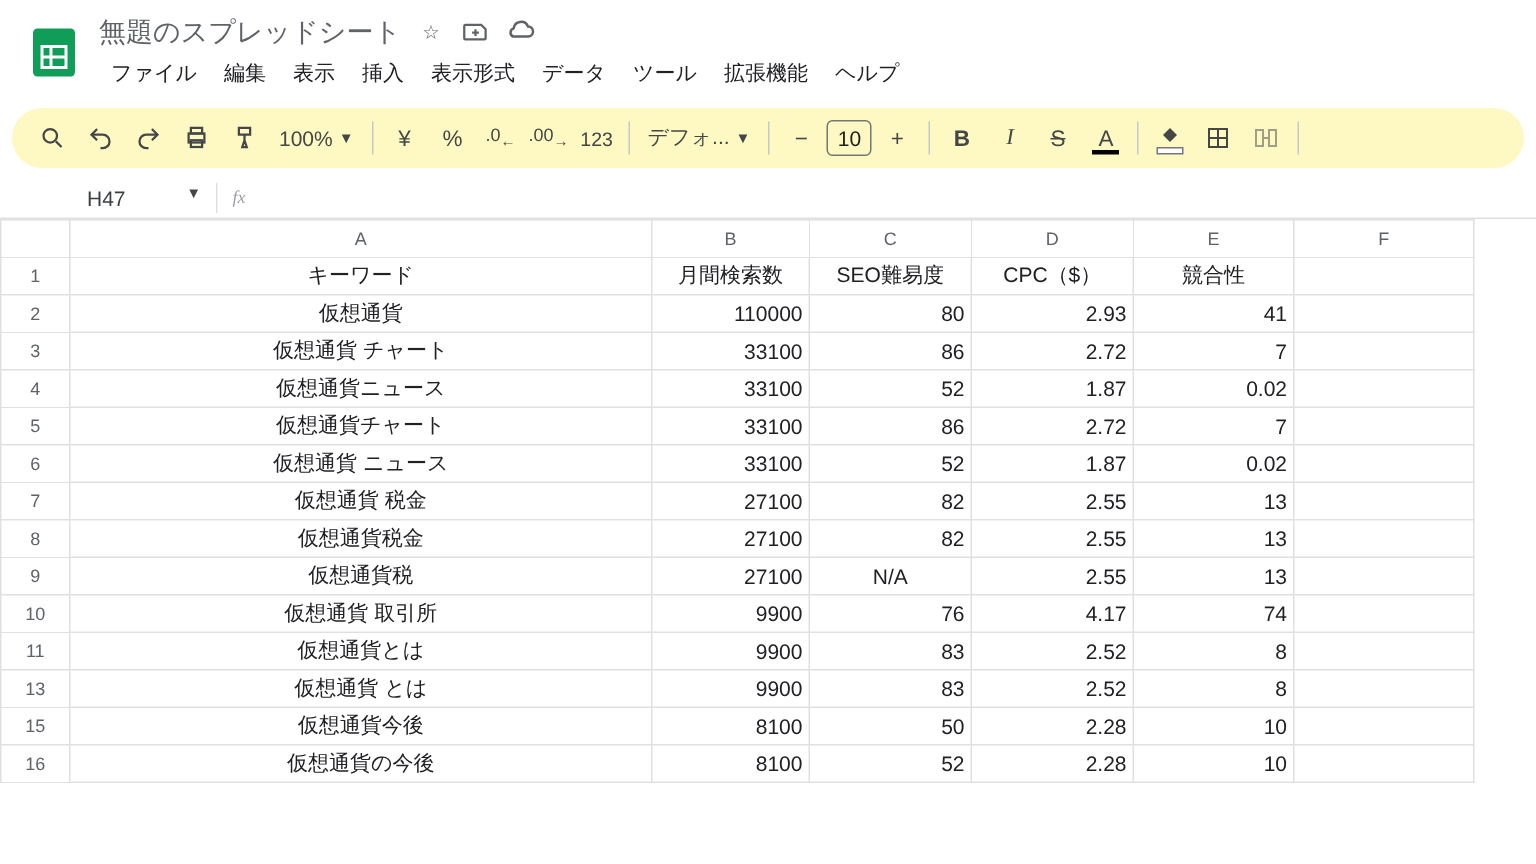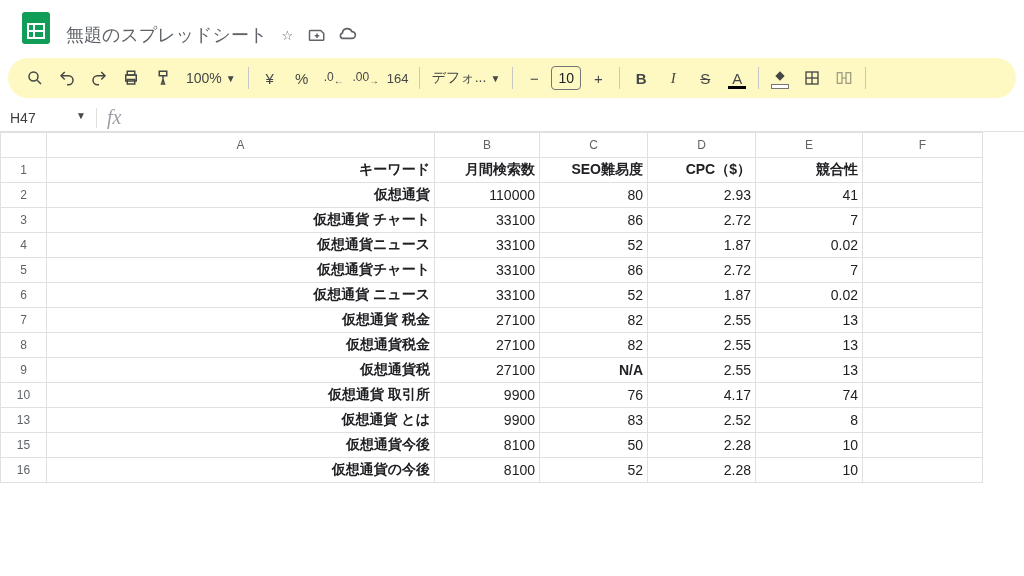--- a/index.html
+++ b/index.html
@@ -1,47 +1,47 @@
 <!DOCTYPE html>
 <html><head>
 <meta charset="utf-8">
 <style>
   * { box-sizing: border-box; margin: 0; padding: 0; }
   body { font-family: Arial, "Helvetica Neue", sans-serif; font-size: 13px; color: #202124; background: #fff; width: 1024px; height: 576px; overflow: hidden; }
-  .header { padding: 8px 16px 0 16px; display: flex; align-items: flex-end; }
+  .header { padding: 8px 16px 0 16px; display: flex; align-items: center; }
   .logo { width: 40px; height: 40px; margin-right: 10px; display: flex; align-items: center; justify-content: center; }
   .logo svg { width: 36px; height: 36px; }
   .title-area { flex: 1; }
   .title-row { display: flex; align-items: center; gap: 10px; height: 26px; }
   .doc-title { font-size: 18px; color: #5f6368; }
   .title-icon { color: #5f6368; width: 20px; height: 20px; display: flex; align-items: center; justify-content: center; }
   .menu-row { display: flex; gap: 2px; margin-top: 2px; }
   .menu-item { padding: 4px 8px; font-size: 14px; color: #202124; cursor: pointer; border-radius: 4px; }
   .toolbar { margin: 10px 8px 0 8px; background: #fef9c3; border-radius: 24px; height: 40px; display: flex; align-items: center; padding: 0 12px; gap: 2px; }
   .tb-btn { width: 30px; height: 30px; display: flex; align-items: center; justify-content: center; color: #444746; cursor: pointer; border-radius: 4px; font-size: 15px; }
   .tb-sep { width: 1px; height: 22px; background: #c7c7c7; margin: 0 4px; }
   .tb-text { padding: 0 6px; color: #444746; font-size: 14px; display: flex; align-items: center; gap: 4px; cursor: pointer; }
   .font-size-box { display: inline-flex; align-items: center; justify-content: center; min-width: 30px; height: 24px; border: 1px solid #747775; border-radius: 4px; font-size: 14px; padding: 0 4px; }
   .chev { font-size: 10px; color: #444746; }
   .text-color { position: relative; }
   .text-color::after { content: ""; position: absolute; bottom: 4px; left: 6px; right: 6px; height: 3px; background: #000; }
   .fill-color { position: relative; }
   .fill-color::after { content: ""; position: absolute; bottom: 4px; left: 6px; right: 6px; height: 3px; background: #fff; border: 1px solid #747775; }
   .namebox-row { display: flex; align-items: center; height: 28px; border-bottom: 1px solid #e0e0e0; margin-top: 6px; }
-  .namebox { width: 96px; padding: 0 10px; font-size: 14px; color: #3c4043; display: flex; align-items: flex-start; justify-content: space-between; }
+  .namebox { width: 96px; padding: 0 10px; font-size: 14px; color: #3c4043; display: flex; align-items: flex-start; justify-content: space-between; margin-left: 48px; }
   .fx-sep { width: 1px; height: 20px; background: #e0e0e0; }
-  .fx { padding: 0 10px; color: #9aa0a6; font-style: italic; font-family: serif; font-size: 20px; }
+  .fx { padding: 0 10px; color: #9aa0a6; font-style: italic; font-family: serif; font-size: 12px; }
   .grid { overflow: auto; height: calc(576px - 150px); }
   table { border-collapse: collapse; table-layout: fixed; }
   th, td { border: 1px solid #e0e0e0; height: 25px; font-weight: normal; }
   .col-head { background: #fff; text-align: center; color: #5f6368; font-size: 12px; position: sticky; top: 0; }
   .row-head { background: #fff; text-align: center; color: #5f6368; font-size: 12px; width: 46px; position: sticky; left: 0; }
   .corner { width: 46px; background: #fff; position: sticky; left: 0; top: 0; z-index: 2; }
   .cell { padding: 0 4px; font-size: 14px; white-space: nowrap; overflow: hidden; }
-  .t-left { text-align: right; font-weight: bold; }
+  .t-left { text-align: center; }
   .t-right { text-align: right; }
   .col-A { width: 388px; }
   .col-B { width: 105px; }
   .col-C { width: 108px; }
   .col-D { width: 108px; }
   .col-E { width: 107px; }
   .col-F { width: 120px; }
 </style>
 </head>
 <body>
@@ -64,20 +64,31 @@
             <path d="M3 6h14l4 4v8a1 1 0 0 1-1 1H3a1 1 0 0 1-1-1V7a1 1 0 0 1 1-1z"></path>
             <path d="M12 10v6M9 13h6"></path>
           </svg>
         </span>
       <span class="title-icon">
           <svg width="20" height="20" viewBox="0 0 24 24" fill="none" stroke="#5f6368" stroke-width="2">
             <path d="M18 16a4 4 0 0 0 0-8 6 6 0 0 0-11.5 1.5A3.5 3.5 0 0 0 6 16z"></path>
           </svg>
         </span>
     </div>
+    <div class="menu-row">
+      <span class="menu-item">ファイル</span>
+      <span class="menu-item">編集</span>
+      <span class="menu-item">表示</span>
+      <span class="menu-item">挿入</span>
+      <span class="menu-item">表示形式</span>
+      <span class="menu-item">データ</span>
+      <span class="menu-item">ツール</span>
+      <span class="menu-item">拡張機能</span>
+      <span class="menu-item">ヘルプ</span>
+    </div>
   </div>
 </div>
 
 <div class="toolbar">
   <div class="tb-btn">
       <svg width="18" height="18" viewBox="0 0 24 24" fill="none" stroke="#444746" stroke-width="2">
         <circle cx="10" cy="10" r="6"></circle>
         <line x1="15" y1="15" x2="20" y2="20"></line>
       </svg>
     </div>
@@ -111,21 +122,21 @@
     </div>
   <div class="tb-sep"></div>
   <div class="tb-btn">¥</div>
   <div class="tb-btn">%</div>
   <div class="tb-btn">
       <span style="font-size:12px">.0<sub>←</sub></span>
     </div>
   <div class="tb-btn">
       <span style="font-size:12px">.00<sub>→</sub></span>
     </div>
-  <div class="tb-btn" style="font-size:13px">164</div>
+  <div class="tb-btn" style="font-size:13px">123</div>
   <div class="tb-sep"></div>
   <div class="tb-text" style="min-width:80px">
       <span>デフォ...</span>
       <span class="chev">▼</span>
     </div>
   <div class="tb-sep"></div>
   <div class="tb-btn">−</div>
   <div class="font-size-box">10</div>
   <div class="tb-btn">+</div>
   <div class="tb-sep"></div>
@@ -264,20 +275,29 @@
         <tr>
           <th class="row-head">10</th>
           <td class="cell t-left col-A">仮想通貨 取引所</td>
           <td class="cell t-right col-B">9900</td>
           <td class="cell t-right col-C">76</td>
           <td class="cell t-right col-D">4.17</td>
           <td class="cell t-right col-E">74</td>
           <td class="cell t-right col-F"></td>
         </tr>
         <tr>
+          <th class="row-head">11</th>
+          <td class="cell t-left col-A">仮想通貨とは</td>
+          <td class="cell t-right col-B">9900</td>
+          <td class="cell t-right col-C">83</td>
+          <td class="cell t-right col-D">2.52</td>
+          <td class="cell t-right col-E">8</td>
+          <td class="cell t-right col-F"></td>
+        </tr>
+        <tr>
           <th class="row-head">13</th>
           <td class="cell t-left col-A">仮想通貨 とは</td>
           <td class="cell t-right col-B">9900</td>
           <td class="cell t-right col-C">83</td>
           <td class="cell t-right col-D">2.52</td>
           <td class="cell t-right col-E">8</td>
           <td class="cell t-right col-F"></td>
         </tr>
         <tr>
           <th class="row-head">15</th>

